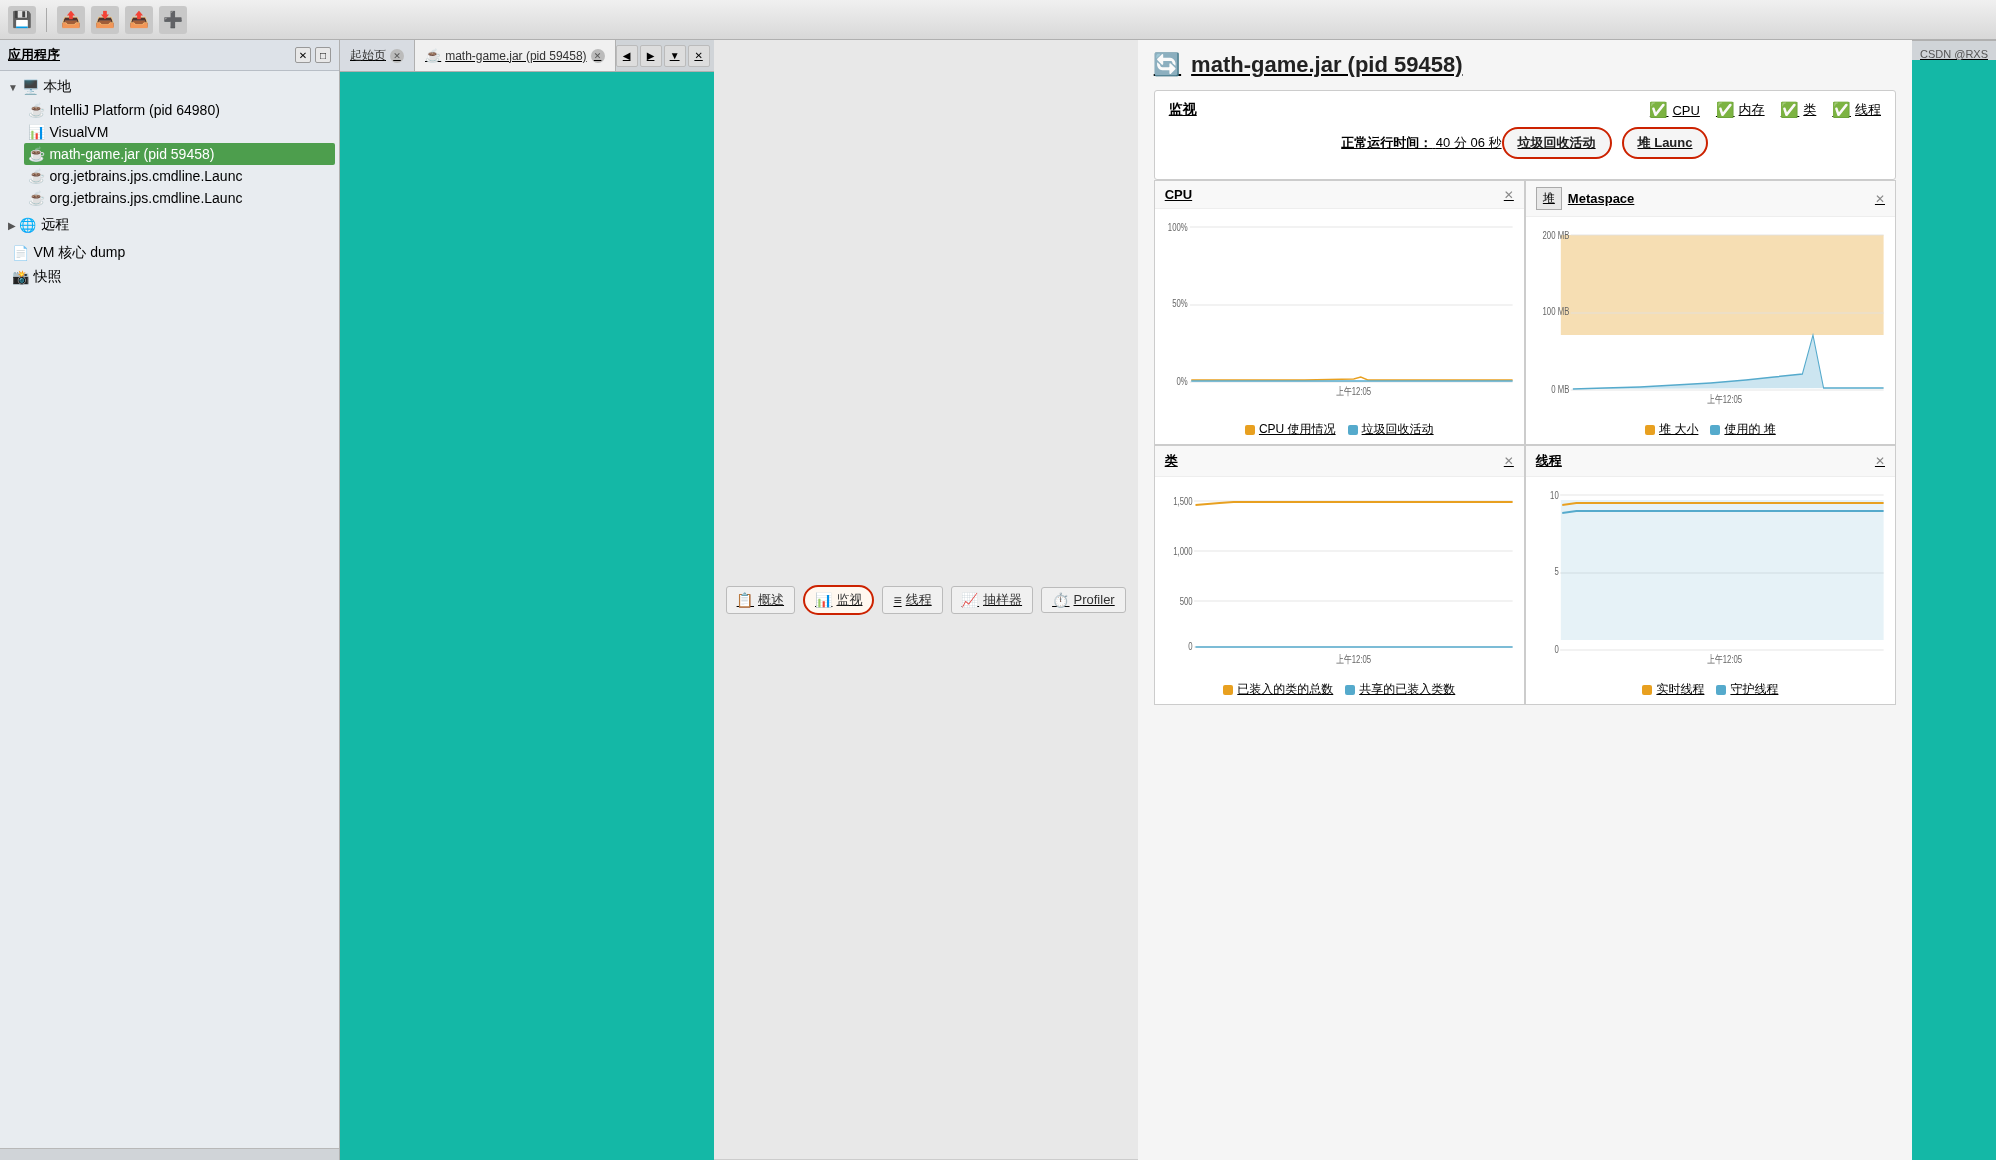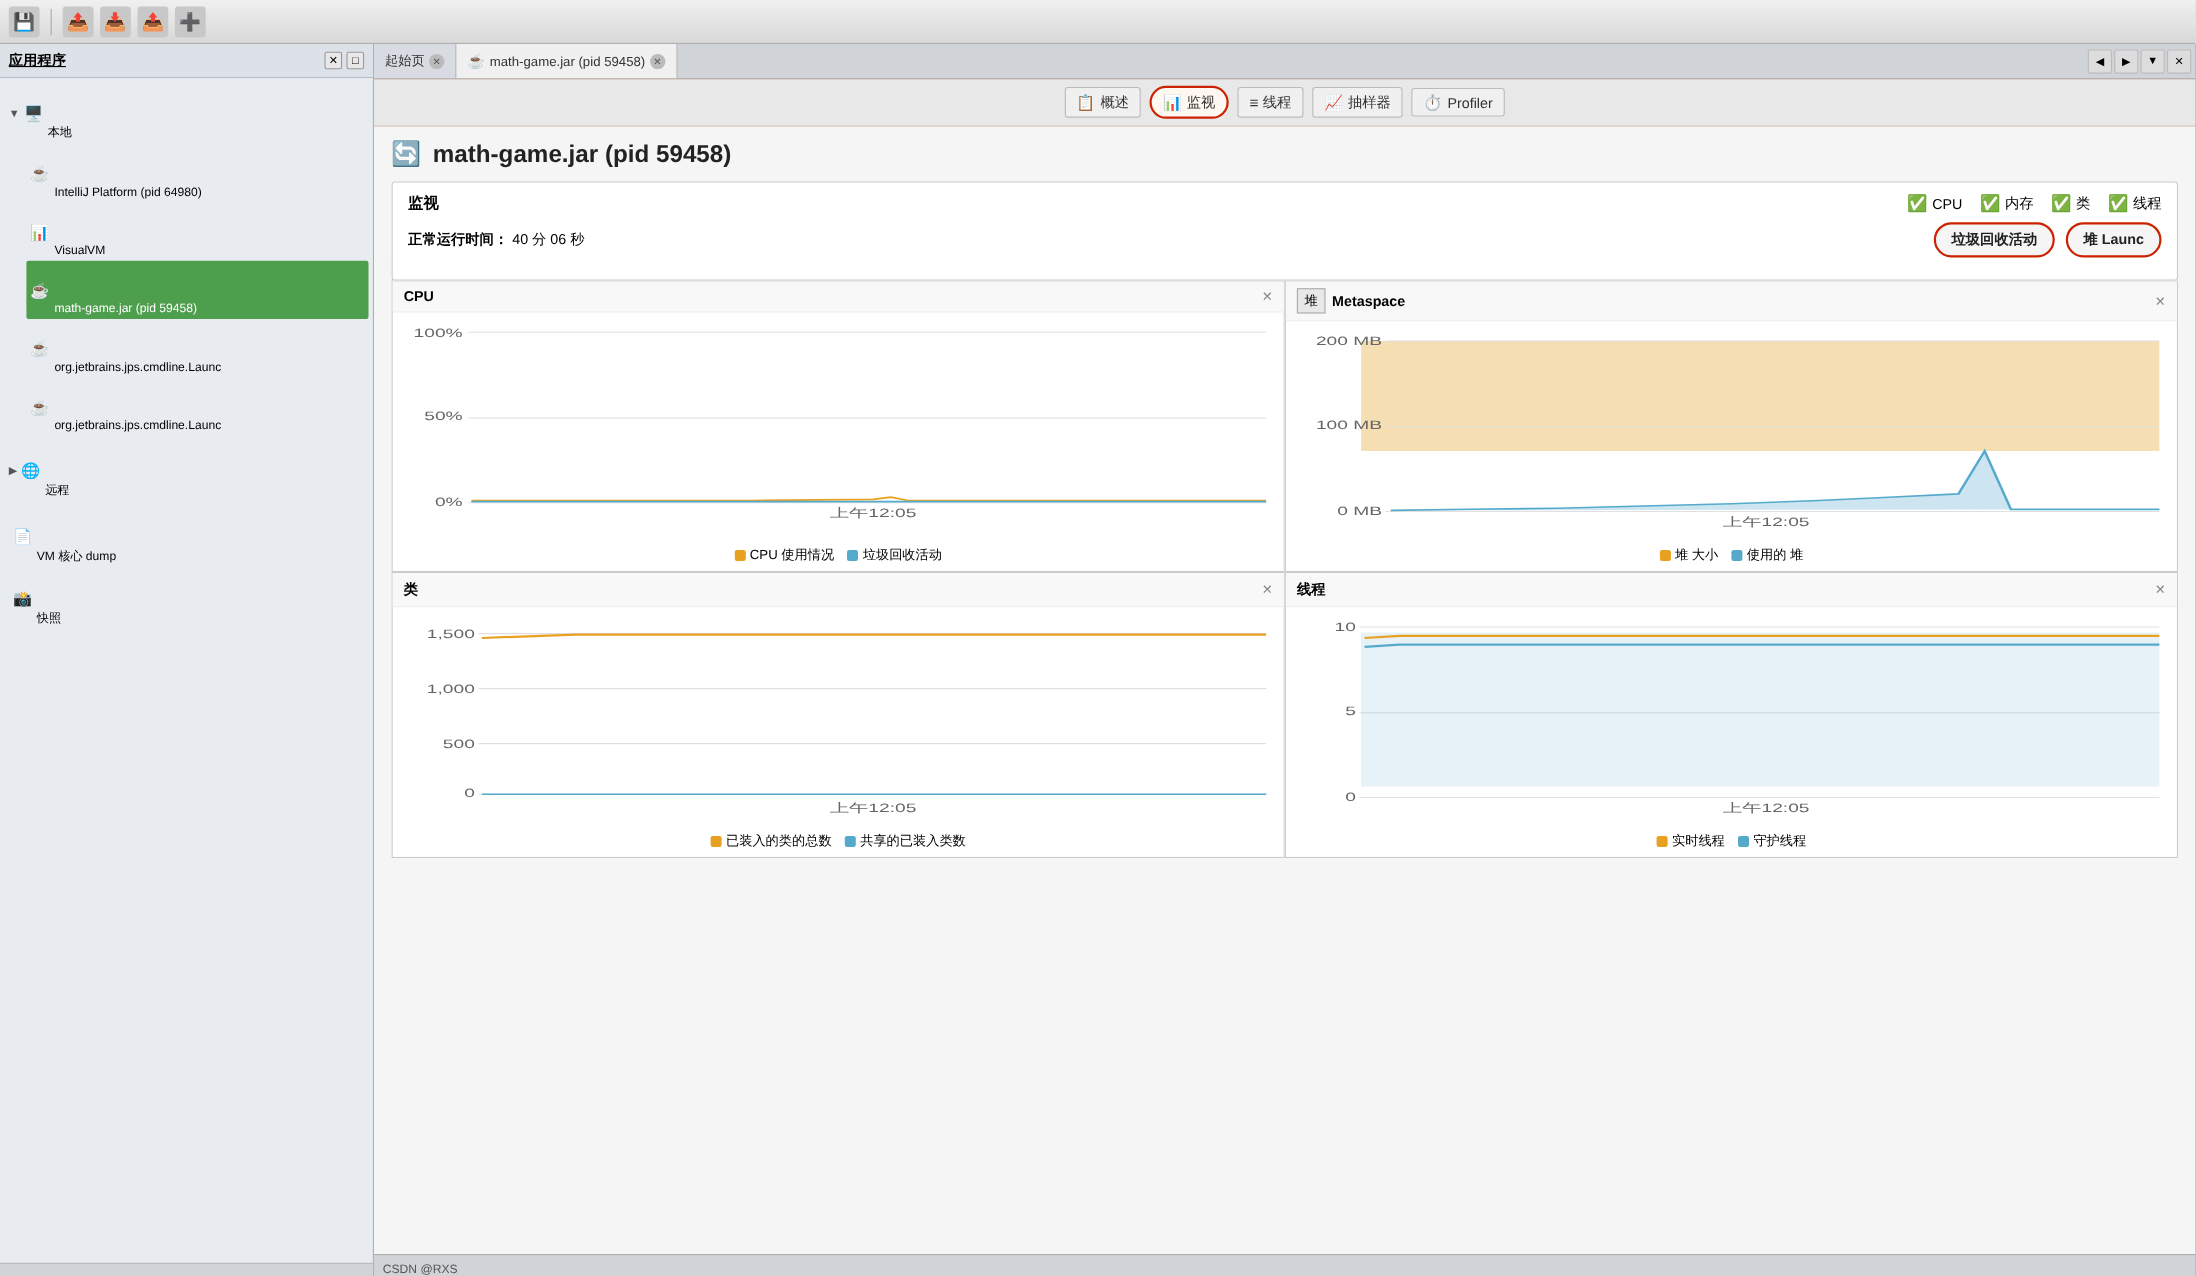--- a/index.html
+++ b/index.html
@@ -58,33 +58,33 @@
     .sidebar-content { flex: 1; overflow-y: auto; padding: 4px; }
     .tree-group { margin-bottom: 4px; }
     .tree-group-header {
       display: flex; align-items: center; gap: 4px;
       padding: 3px 4px;
       cursor: pointer;
       border-radius: 2px;
     }
     .tree-arrow { font-size: 10px; color: #555; }
     .tree-icon { font-size: 14px; }
-    .tree-label { font-size: 11px; margin-top: 35px; }
+    .tree-label { font-size: 14px; }
     .tree-children { margin-left: 20px; }
     .tree-item {
       display: flex; align-items: center; gap: 4px;
       padding: 3px 4px;
       cursor: pointer;
       border-radius: 2px;
     }
     .tree-item.active { background: #4d9e4d; color: white; }
     .tree-item.active .tree-label { color: white; }
 
     
-    .main-content { flex: 1; display: flex; flex-direction: column; background: #c2410c; }
+    .main-content { flex: 1; display: flex; flex-direction: row; background: #14b8a6; text-decoration: underline; }
 
     
     .tab-bar {
       display: flex;
       align-items: center;
       background: #d0d4d8;
       border-bottom: 1px solid #b0b0b0;
       padding: 0;
       height: 32px;
     }
@@ -165,21 +165,21 @@
     }
     .monitor-header {
       display: flex; align-items: center; justify-content: space-between;
       margin-bottom: 8px;
     }
     .monitor-title { font-size: 14px; font-weight: bold; }
     .monitor-checks { display: flex; gap: 16px; align-items: center; }
     .check-item { display: flex; align-items: center; gap: 4px; font-size: 13px; }
     .check-icon { color: #33aa33; font-size: 15px; }
     .uptime-row { 
-      display: flex; align-items: center; justify-content: space-between;
+      display: flex; align-items: center; justify-content: center;
       margin-bottom: 10px;
     }
     .uptime-label { font-weight: bold; }
     .action-buttons { display: flex; gap: 10px; }
     .action-btn {
       padding: 5px 14px;
       border: 2px solid #cc2200;
       border-radius: 20px;
       background: #f5f5f5;
       cursor: pointer;

